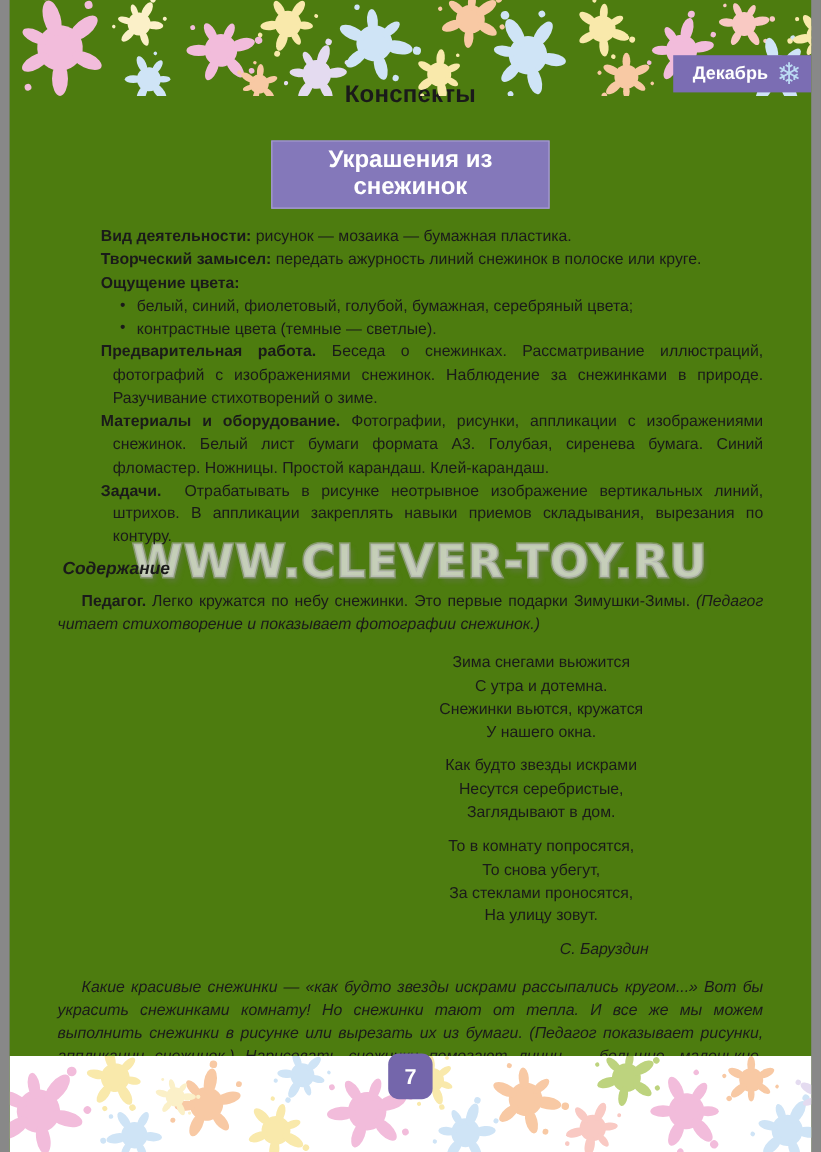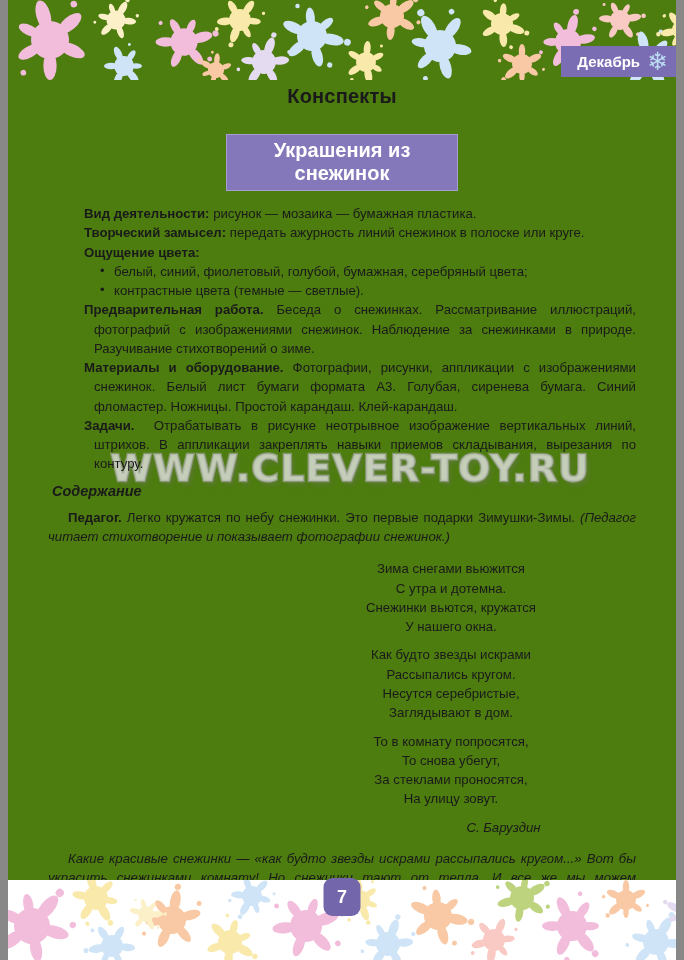--- a/index.html
+++ b/index.html
@@ -23,21 +23,21 @@
     height:31px; padding:0 8px 0 16px;
     display:flex; align-items:center; gap:7px;
     font-size:15px; font-weight:bold;
   }
   .month-tab .flake {
     font-family:"DejaVu Sans",sans-serif; font-weight:normal;
     color:var(--snowflake-blue,#bcdcf4); font-size:25px; line-height:1;
   }
 
   
-  .doc-title { position:relative; z-index:1; text-align:center; padding-top:85px; font-size:20px; font-weight:bold; letter-spacing:0.2px; }
+  .doc-title { position:relative; z-index:1; text-align:center; padding-top:68px; font-size:20px; font-weight:bold; letter-spacing:0.2px; }
   .section-banner {
     position:relative; z-index:1;
     width:232px; margin:26px auto 13px auto; padding:5px 0 6px 0;
     background:var(--banner-purple,#8579bd); color:#fff;
     text-align:center; font-size:20px; font-weight:bold;
     box-shadow:0 0 0 1px #a89dd1 inset;
   }
 
   
   .content { position:relative; z-index:1; margin:0 40px; font-size:13.2px; line-height:1.46; }
@@ -156,21 +156,20 @@
 
     <div class="poem">
       <div class="stanza">
         <div>Зима снегами вьюжится</div>
         <div>С утра и дотемна.</div>
         <div>Снежинки вьются, кружатся</div>
         <div>У нашего окна.</div>
       </div>
       <div class="stanza">
         <div>Как будто звезды искрами</div>
-        <div>Рассыпались кругом.</div>
         <div>Несутся серебристые,</div>
         <div>Заглядывают в дом.</div>
       </div>
       <div class="stanza">
         <div>То в комнату попросятся,</div>
         <div>То снова убегут,</div>
         <div>За стеклами проносятся,</div>
         <div>На улицу зовут.</div>
       </div>
       <div class="poem-author">С. Баруздин</div>

